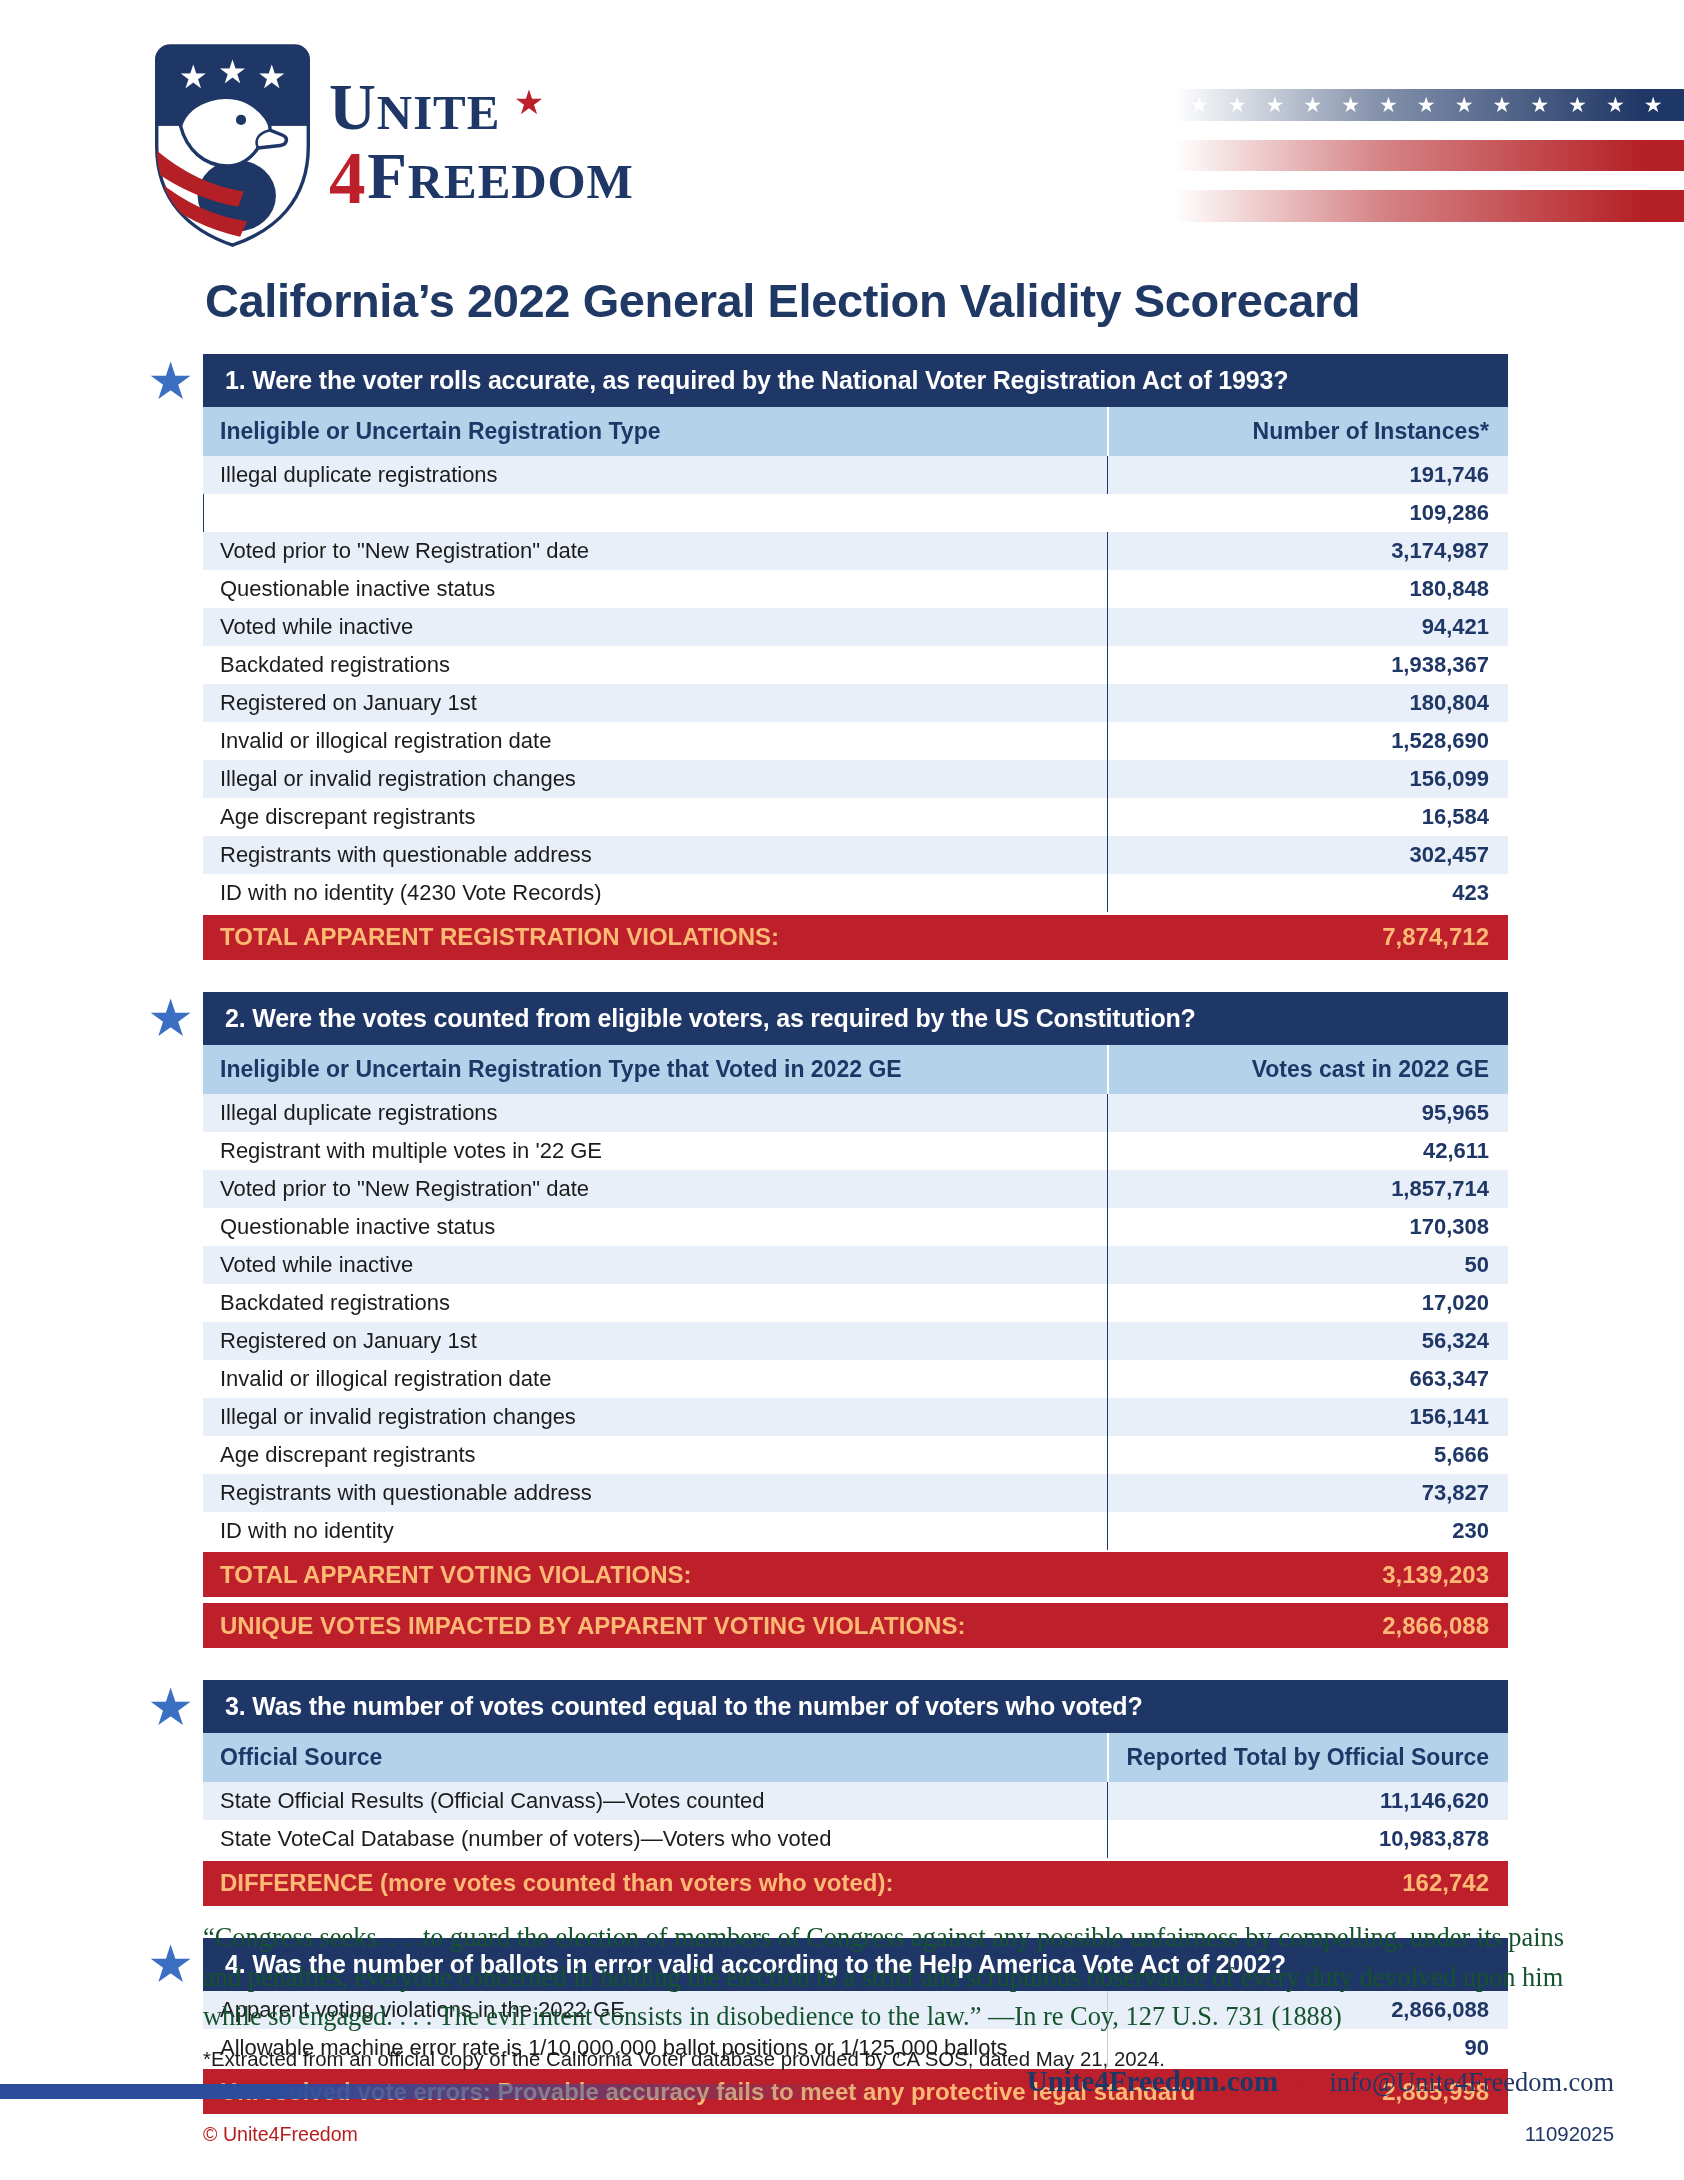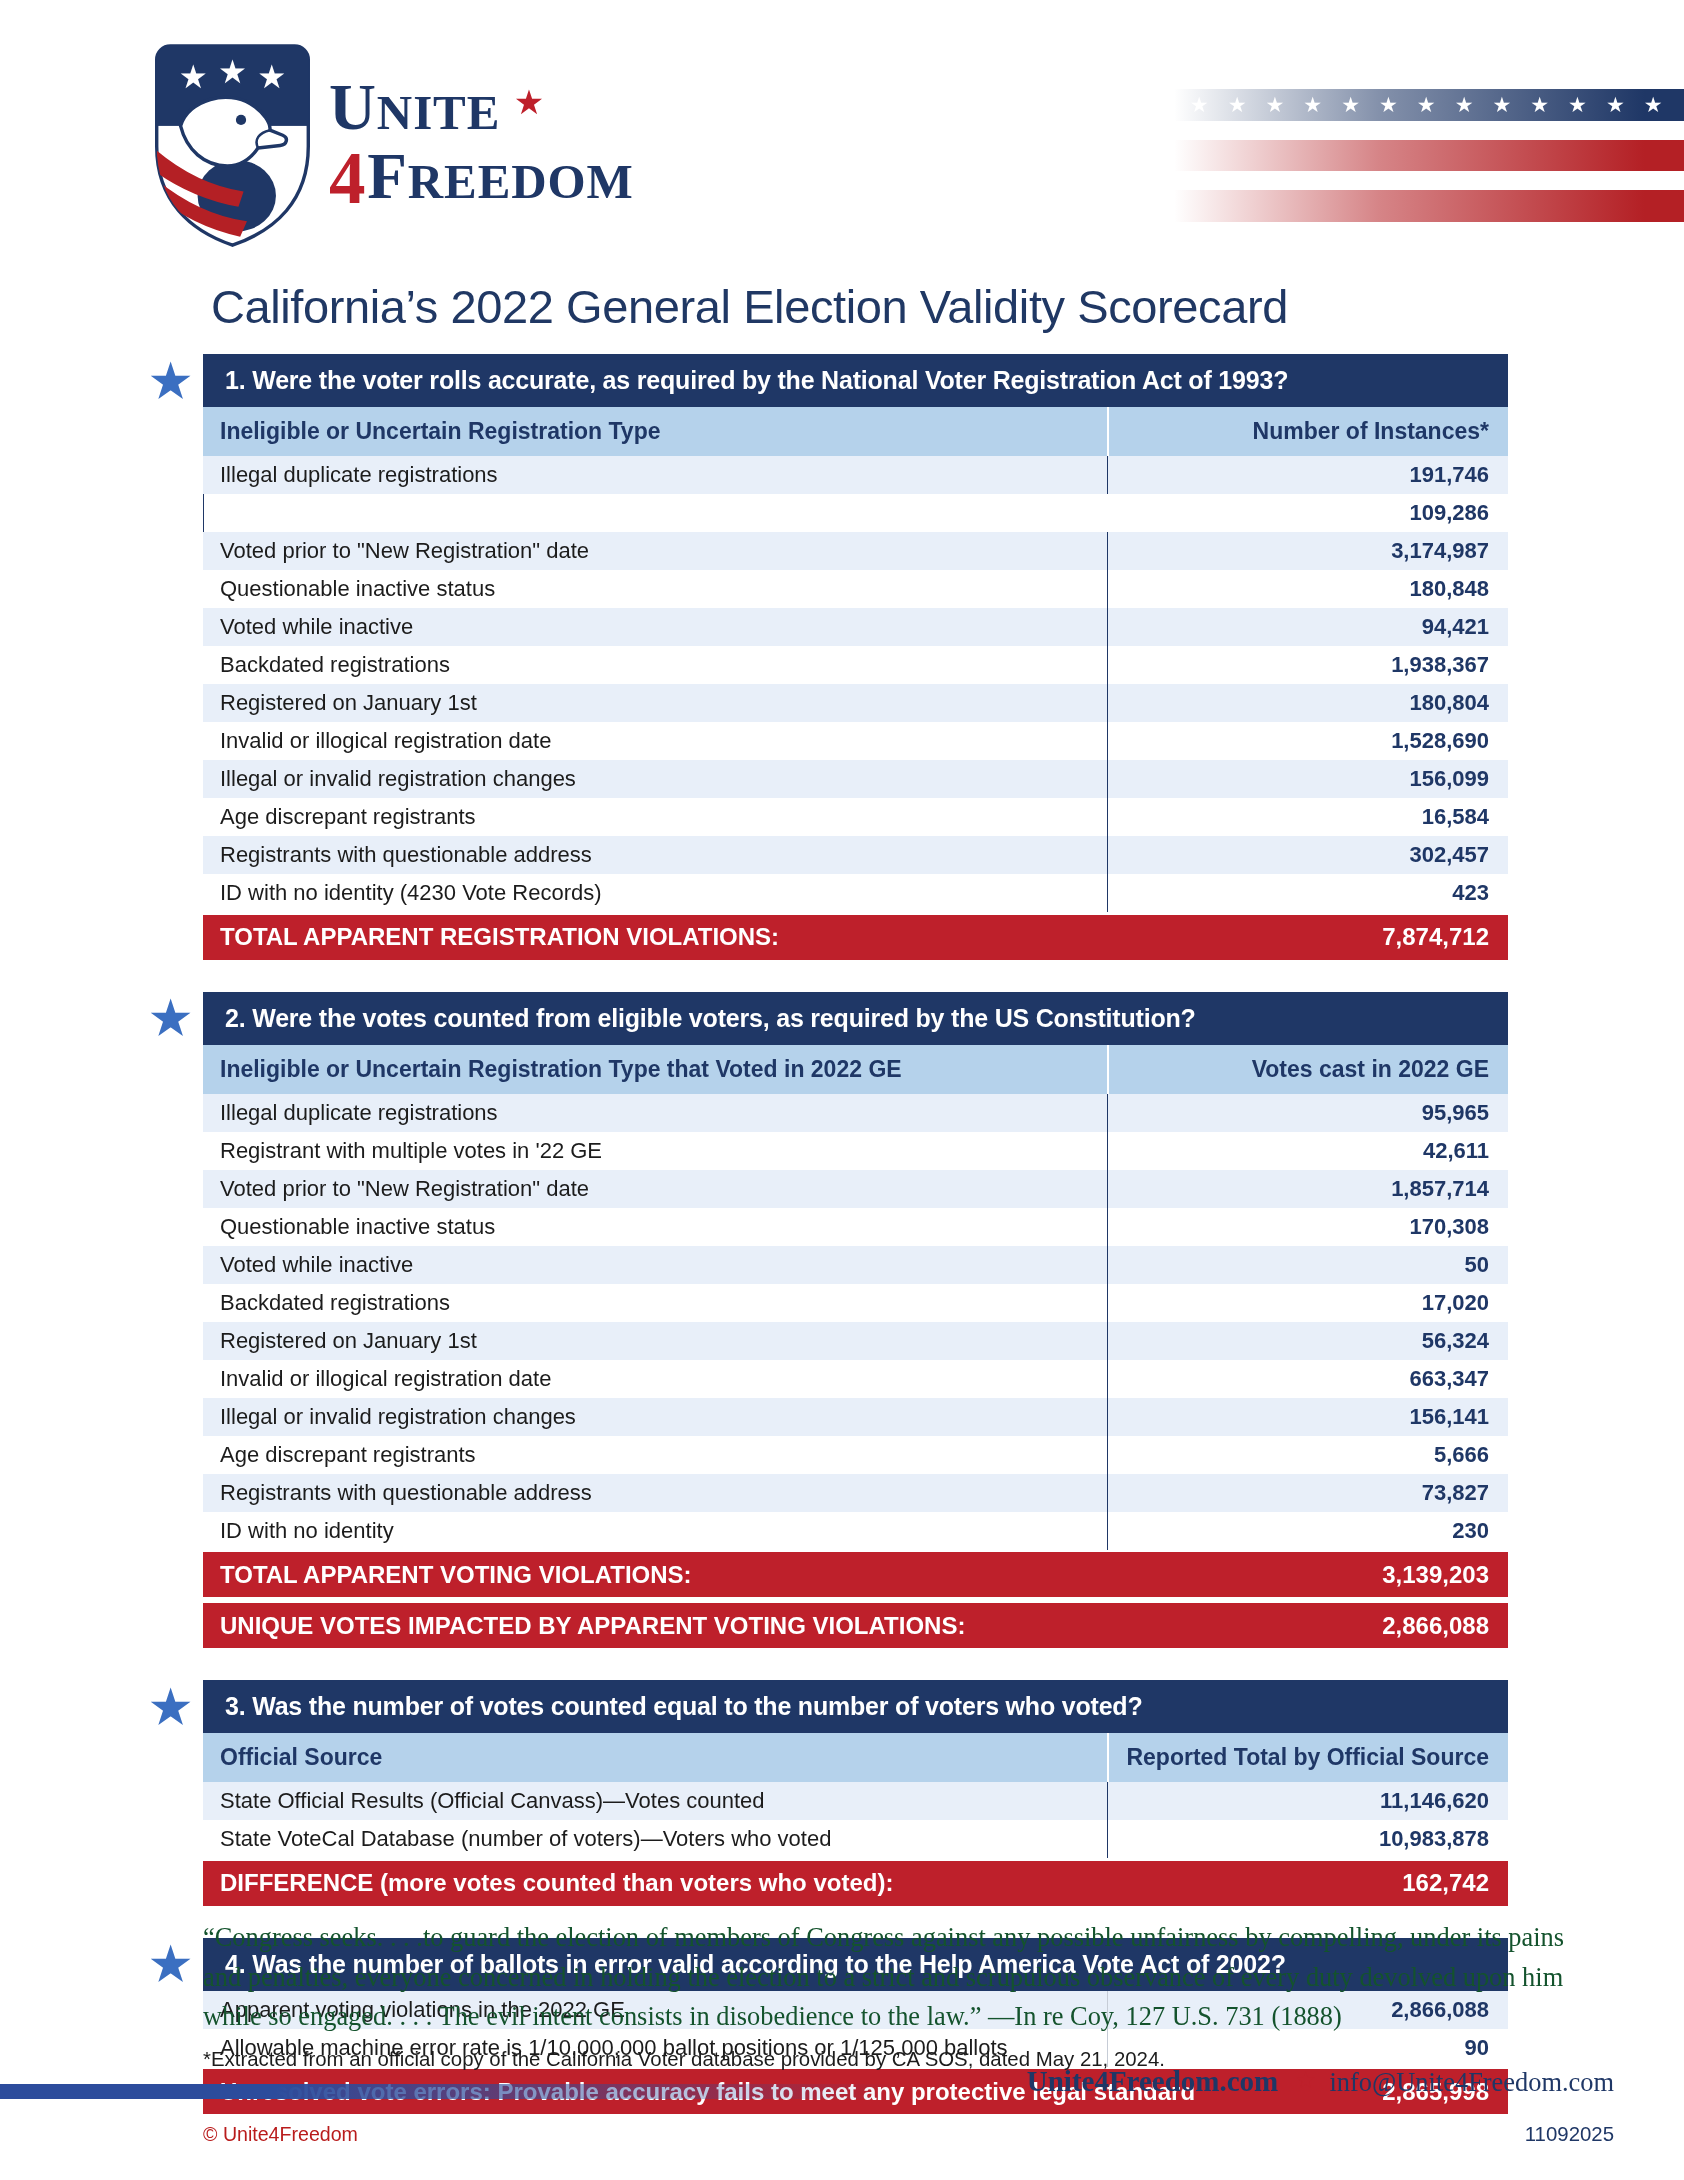--- a/index.html
+++ b/index.html
@@ -19,39 +19,39 @@
   .logo-line2 { margin-top:5.1px; }
   
   .flag { position:absolute; top:89px; right:0; width:511px; }
   .stripe { height:31.5px; }
   .stripe + .stripe { margin-top:19px; }
   .stripe-blue { background:linear-gradient(to right, rgba(31,55,102,0) 0%, rgba(31,55,102,.55) 40%, #1F3766 92%);
     display:flex; align-items:center; justify-content:flex-end; }
   .flag-stars { color:#ffffff; font-size:21px; letter-spacing:19px; padding-right:3.4px; white-space:nowrap; }
   .stripe-red { background:linear-gradient(to right, rgba(180,32,37,0) 0%, rgba(180,32,37,.55) 40%, #B42025 92%); }
   
-  .page-title { position:absolute; left:203px; top:271px; margin:8px; font-size:47px; font-weight:normal;
+  .page-title { position:absolute; left:203px; top:271px; margin:2px; font-size:47px; font-weight:bold;
     color:#203864; letter-spacing:-0.4px; }
   
   #sections { position:absolute; left:203px; top:354px; width:1305px; }
   .score-section { position:relative; margin-bottom:32px; }
   .sec-head { position:relative; background:#1F3766; color:#fff; min-height:53px; display:flex;
     align-items:center; padding:0 22px; font-weight:bold; font-size:25px; letter-spacing:-0.2px; }
   .sec-star { position:absolute; left:-53px; top:50%; transform:translateY(-50%);
     color:#3B6FC1; font-size:46px; line-height:1; }
   .subhead { display:flex; background:#B5D2EB; color:#1F3766; font-weight:bold; font-size:23px; }
   .subhead .c1 { flex:0 0 68%; padding:11px 0 11px 17px; }
   .subhead .c2 { flex:1; text-align:right; padding:11px 19px 11px 0; border-left:2.6px solid #ffffff; }
   .row { display:flex; font-size:22px; color:#1c1c1c; background:#ffffff; }
   .rows .row:nth-child(odd) { background:#E8EFF9; }
   .row .c1 { flex:0 0 68%; padding:6px 0 6px 17px; }
   .row .c2 { flex:1; text-align:right; padding:6px 19px 6px 0; font-weight:bold; color:#1F3766;
     border-left:1.7px solid #1F3766; }
   .score-section:nth-child(4) .row .c2 { border-left-color:#C6CCD6; }
-  .total { display:flex; background:#BE202B; color:#ffffff; font-weight:bold; font-size:24px; margin-top:2.6px; }
+  .total { display:flex; background:#BE202B; color:#fdba74; font-weight:bold; font-size:24px; margin-top:2.6px; }
   .total + .total { margin-top:6px; }
   .total .c1 { flex:1; padding:8.5px 0 8.5px 17px; }
   .total .c2 { text-align:right; padding:8.5px 19px 8.5px 0; }
   
   .quote { position:absolute; left:203px; top:1918px; width:1392px; margin:0;
     font-family:"Liberation Serif", serif; color:#14532d;
     font-size:26.4px; line-height:1.5; }
   .footnote { position:absolute; left:203px; top:2048px; margin:0; font-size:20.4px; color:#1c1c1c; }
   
   .footer-bar { position:absolute; left:0; top:2084px; width:918px; height:14.5px;

